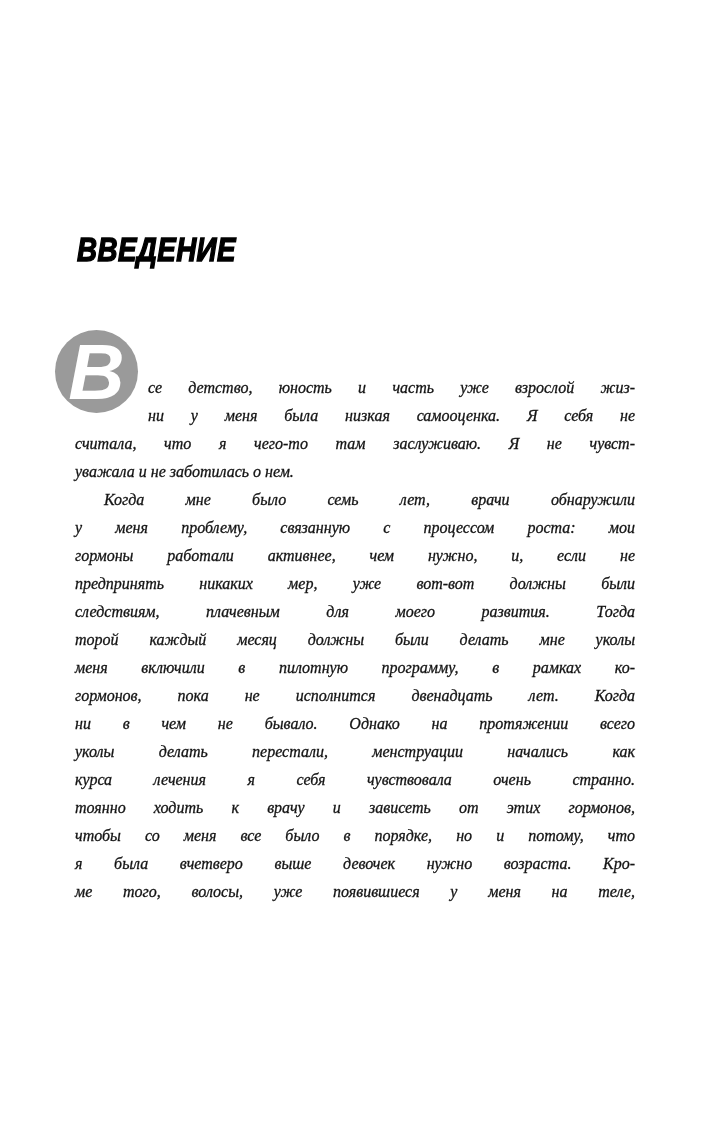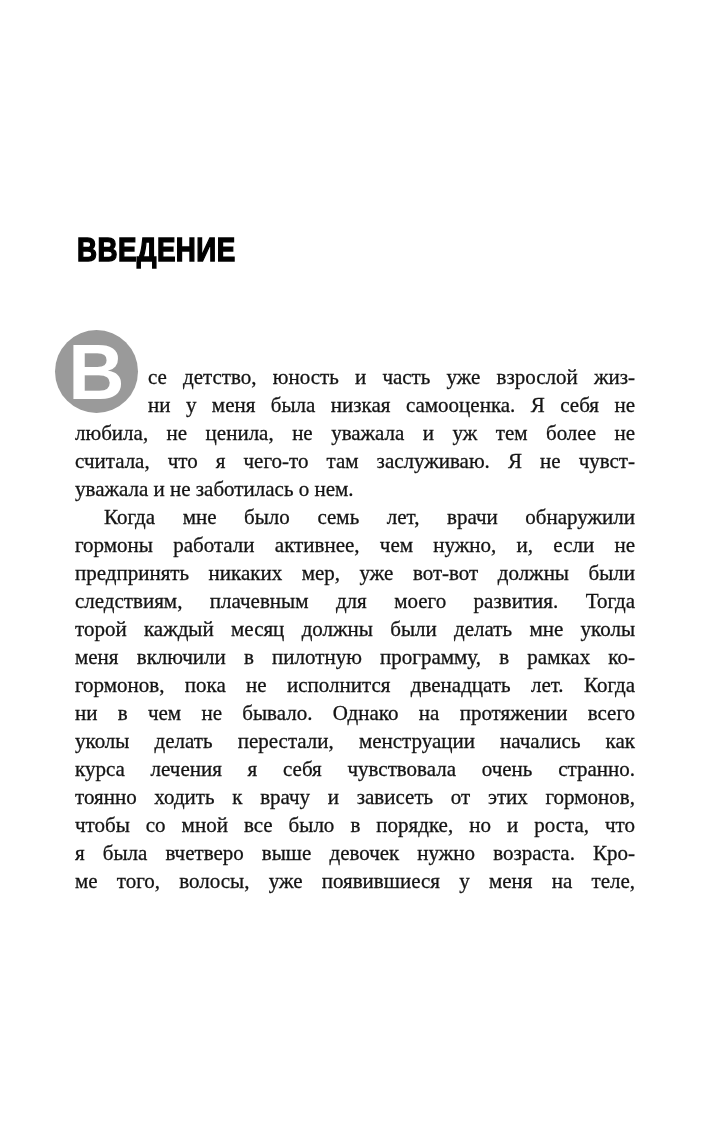--- a/index.html
+++ b/index.html
@@ -7,20 +7,21 @@
     padding: 0;
     background: #ffffff;
   }
   .page {
     position: relative;
     width: 709px;
     height: 1122px;
     margin: 0 auto;
     background: var(--page-bg, #ffffff);
     overflow: hidden;
+    font-style: italic;
   }
   .heading {
     position: absolute;
     left: 77px;
     top: 233px;
     margin: 0;
     font-family: "Liberation Sans", sans-serif;
     font-weight: bold;
     font-size: 33px;
     line-height: 1;
@@ -44,24 +45,24 @@
     align-items: center;
     justify-content: center;
     font-family: "Liberation Sans", sans-serif;
     font-weight: bold;
     font-size: 78px;
     line-height: 1;
   }
   .body-text {
     position: absolute;
     left: 75px;
-    top: 363px;
+    top: 374px;
     width: 560px;
     font-family: "Liberation Serif", "DejaVu Serif", serif;
-    font-size: 21px;
+    font-size: 16px;
     line-height: 28px;
     color: var(--body-text, #141414);
     -webkit-text-stroke: 0.3px var(--body-text, #141414);
   }
   .line {
     height: 28px;
     text-align: justify;
     text-align-last: justify;
     text-justify: inter-word;
     white-space: normal;
@@ -76,31 +77,31 @@
 <div class="page">
   <h1 class="heading">ВВЕДЕНИЕ</h1>
 
   <div class="drop-cap">
     <span>В</span>
   </div>
 
   <div class="body-text" id="body-text">
       <div class="line wrap">се детство, юность и часть уже взрослой жиз-</div>
       <div class="line wrap">ни у меня была низкая самооценка. Я себя не</div>
-      <div class="line">любила, не ценила, не уважала и уж тем более не</div>
       <div class="line">считала, что я чего-то там заслуживаю. Я не чувст-</div>
       <div class="line endleft">уважала и не заботилась о нем.</div>
       <div class="line indent">Когда мне было семь лет, врачи обнаружили</div>
+      <div class="line">у меня проблему, связанную с процессом роста: мои</div>
       <div class="line">гормоны работали активнее, чем нужно, и, если не</div>
       <div class="line">предпринять никаких мер, уже вот-вот должны были</div>
       <div class="line">следствиям, плачевным для моего развития. Тогда</div>
       <div class="line">торой каждый месяц должны были делать мне уколы</div>
       <div class="line">меня включили в пилотную программу, в рамках ко-</div>
       <div class="line">гормонов, пока не исполнится двенадцать лет. Когда</div>
       <div class="line">ни в чем не бывало. Однако на протяжении всего</div>
       <div class="line">уколы делать перестали, менструации начались как</div>
       <div class="line">курса лечения я себя чувствовала очень странно.</div>
       <div class="line">тоянно ходить к врачу и зависеть от этих гормонов,</div>
-      <div class="line">чтобы со мной все было в порядке, но и роста, что</div>
+      <div class="line">чтобы со меня все было в порядке, но и потому, что</div>
       <div class="line">я была вчетверо выше девочек нужно возраста. Кро-</div>
       <div class="line">ме того, волосы, уже появившиеся у меня на теле,</div>
     </div>
 </div>
 
 </body></html>

